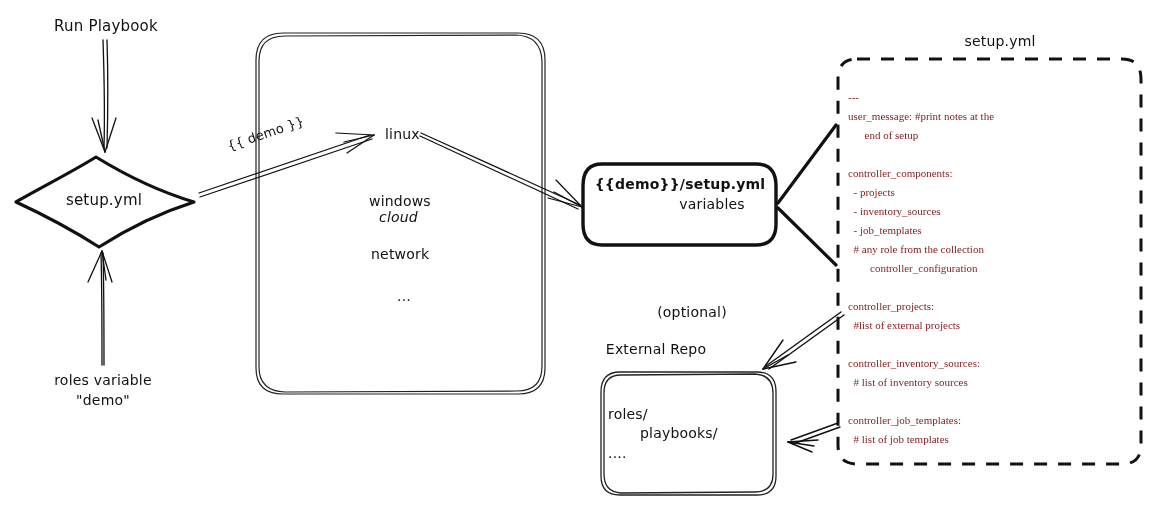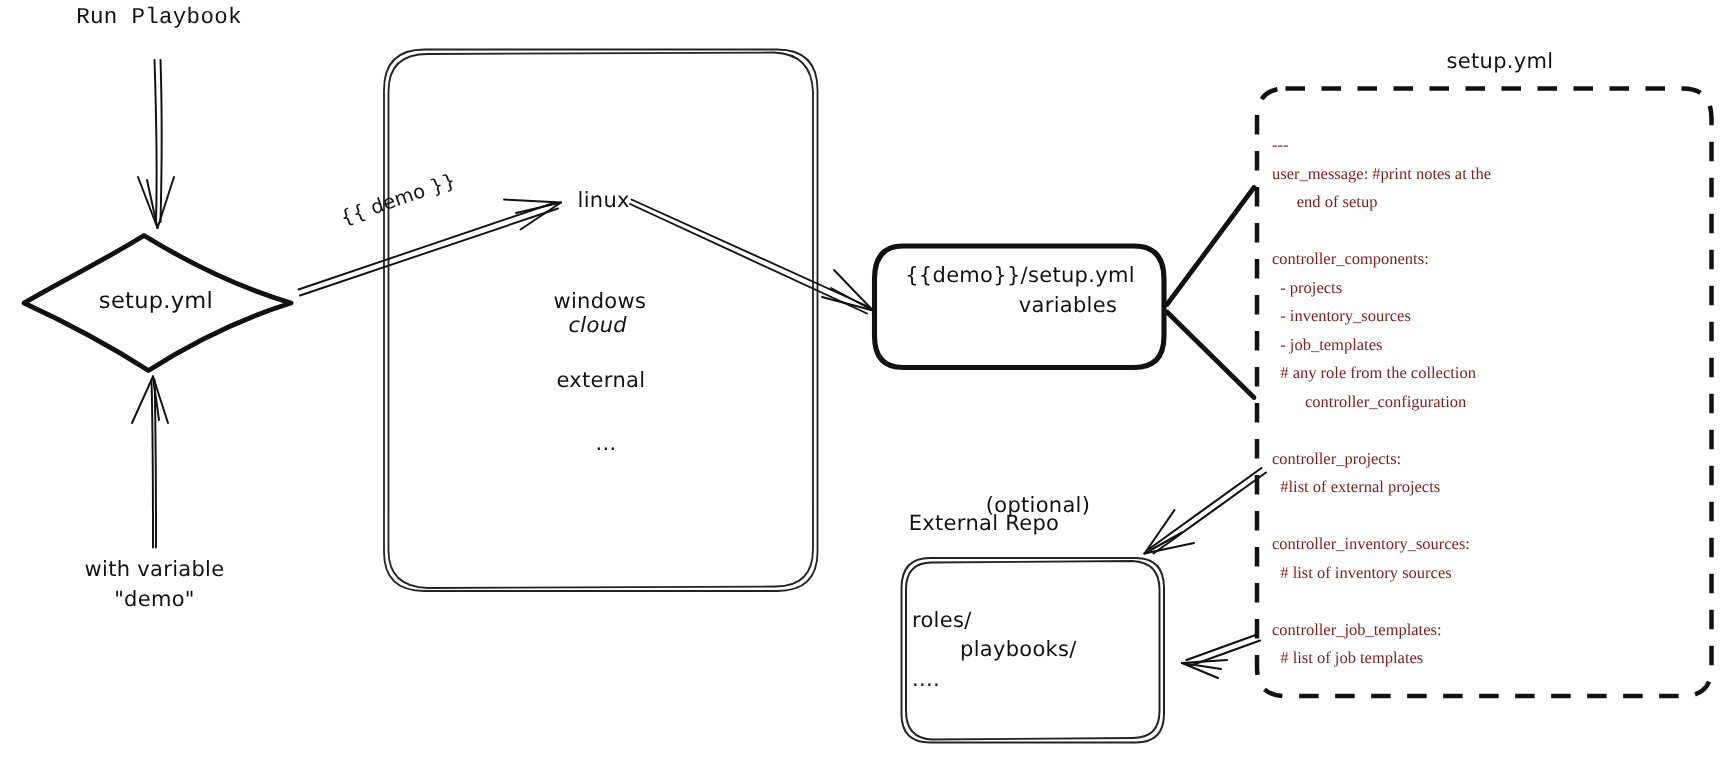--- a/index.html
+++ b/index.html
@@ -121,37 +121,37 @@
     <g stroke="#111" fill="none" stroke-width="1.4" stroke-linecap="round">
       <path d="M838,423 L791,440"></path>
       <path d="M840,427 L793,444"></path>
       <path d="M788,442 L818,440"></path>
       <path d="M788,442 L812,452"></path>
       <path d="M788,442 L814,446"></path>
     </g>
 
   </svg>
 
-  <div class="lbl center s15" style="left:106px; top:2px;font-family:Liberation Mono, monospace;">Run Playbook</div>
+  <div class="lbl center s15" style="left:106px; top:17px;">Run Playbook</div>
 
   <div class="lbl center s15" style="left:104px; top:191px;">setup.yml</div>
 
-  <div class="lbl center s14" style="left:103px; top:372px;">with variable</div>
+  <div class="lbl center s14" style="left:103px; top:372px;">roles variable</div>
   <div class="lbl center s14" style="left:103px; top:392px;">"demo"</div>
 
   <div class="lbl s13" style="left:228px; top:139px; transform:rotate(-19deg); transform-origin:left center;">{{ demo }}</div>
 
 
   <div class="lbl s14" style="left:385px; top:126px;">linux</div>
   <div class="lbl s14" style="left:369px; top:171px;margin-top:22px;">windows</div>
   <div class="lbl s14" style="left:379px; top:209px;font-style:italic;">cloud</div>
-  <div class="lbl s14" style="left:371px; top:246px;">external</div>
+  <div class="lbl s14" style="left:371px; top:246px;">network</div>
   <div class="lbl s14" style="left:397px; top:288px;">...</div>
 
-  <div class="lbl center s14" style="left:680px; top:176px;">{{demo}}/setup.yml</div>
+  <div class="lbl center s14" style="left:680px; top:176px;font-weight:bold;">{{demo}}/setup.yml</div>
   <div class="lbl center s14" style="left:712px; top:196px;">variables</div>
 
   <div class="lbl center s14" style="left:1000px; top:33px;">setup.yml</div>
 
   <div class="yaml" style="left:848px; top:88px;"><span>---</span>
 <span>user_message: #print notes at the</span>
 <span>      end of setup</span>
 <span></span>
 <span>controller_components:</span>
 <span>  - projects</span>
@@ -162,20 +162,20 @@
 <span></span>
 <span>controller_projects:</span>
 <span>  #list of external projects</span>
 <span></span>
 <span>controller_inventory_sources:</span>
 <span>  # list of inventory sources</span>
 <span></span>
 <span>controller_job_templates:</span>
 <span>  # list of job templates</span></div>
 
-  <div class="lbl center s14" style="left:692px; top:329px;">(optional)</div>
+  <div class="lbl center s14" style="left:692px; top:304px;">(optional)</div>
   <div class="lbl center s14" style="left:656px; top:341px;">External Repo</div>
 
   <div class="lbl s14" style="left:608px; top:406px;">roles/</div>
   <div class="lbl s14" style="left:608px; top:425px;margin-left:32px;">playbooks/</div>
   <div class="lbl s14" style="left:608px; top:445px;">....</div>
 
 </div>
 
 </body></html>

